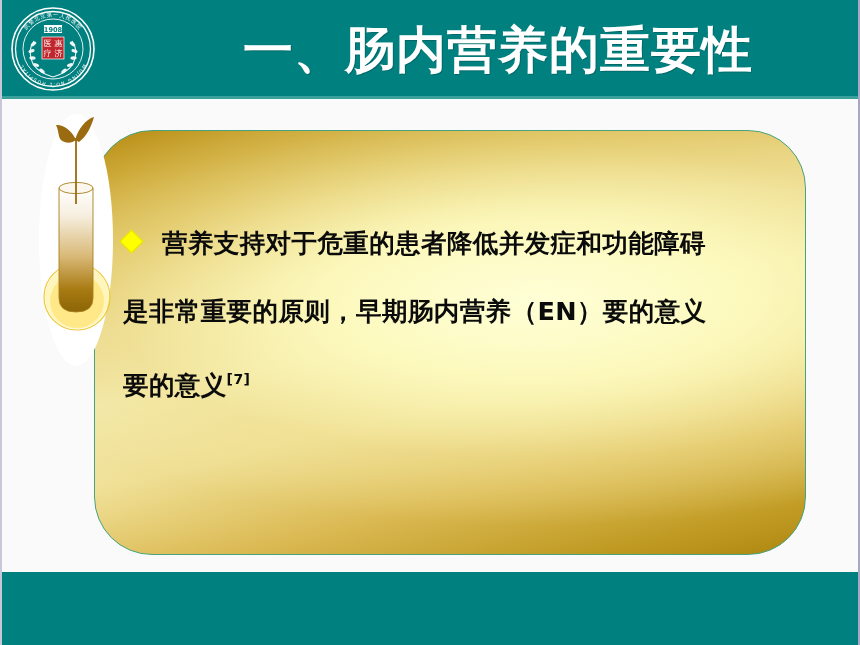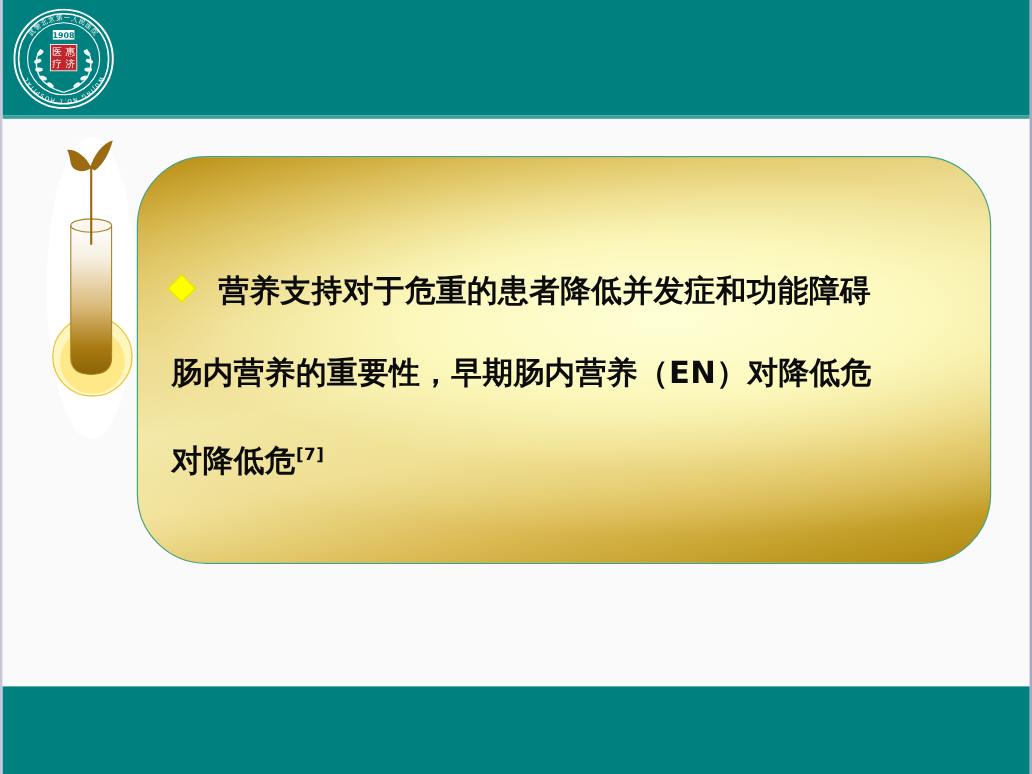--- a/index.html
+++ b/index.html
@@ -64,24 +64,24 @@
     position: absolute;
     left: 9px;
     top: 7px;
     width: 84px;
     height: 84px;
   }
 
   
   .panel {
     position: absolute;
-    left: 112px;
+    left: 92px;
     top: 130px;
     width: 712px;
-    height: 340px;
+    height: 425px;
     border-radius: 58px 58px 58px 58px;
     border: 1.5px solid #46a37e;
     box-sizing: border-box;
     background:
       radial-gradient(ellipse 115% 72% at 62% 40%,
           rgba(255,255,215,0.98) 0%,
           rgba(253,250,190,0.92) 26%,
           rgba(238,221,140,0.55) 52%,
           rgba(203,164,46,0.08) 74%,
           rgba(185,142,18,0.0) 88%),
@@ -201,29 +201,30 @@
       </defs>
       <text font-family="'DejaVu Sans', sans-serif" font-size="5.4" fill="#ffffff" letter-spacing="0.8">
         <textPath href="#arcTop" startOffset="50%" text-anchor="middle">武警北京第一人民医院</textPath>
       </text>
       <text font-family="'DejaVu Sans', sans-serif" font-size="4.6" fill="#ffffff" letter-spacing="1.1">
         <textPath href="#arcBot" startOffset="50%" text-anchor="middle">WUJING NO.1 HOSPITAL</textPath>
       </text>
     </svg>
   </div>
 
+  <div class="title">一、肠内营养的重要性</div>
 
   <div class="panel">
     <div class="panel-body">
       <span class="bullet-line first">
         <span class="diamond"></span><span>营养支持对于危重的患者降低并发症和功能障碍</span>
       </span>
-      <span class="bullet-line">肠内营养的重要性，早期肠内营养（EN）对降低危</span>
+      <span class="bullet-line">是非常重要的原则，早期肠内营养（EN）要的意义</span>
       <span class="bullet-line">
-        <span>对降低危</span><span class="ref">[7]</span>
+        <span>要的意义</span><span class="ref">[7]</span>
       </span>
     </div>
   </div>
 
   <div class="decor">
     <svg viewBox="0 0 80 258" width="80" height="258" aria-hidden="true">
       <ellipse cx="38" cy="128" rx="37" ry="126" fill="#ffffff"></ellipse>
       <circle cx="39" cy="185" r="33" fill="none" stroke="#f0c838" stroke-width="1.2"></circle>
       <circle cx="39" cy="185" r="32" fill="#fff6bb" opacity="0.95"></circle>
       <circle cx="39" cy="189" r="27" fill="#ffe375" opacity="0.75"></circle>

